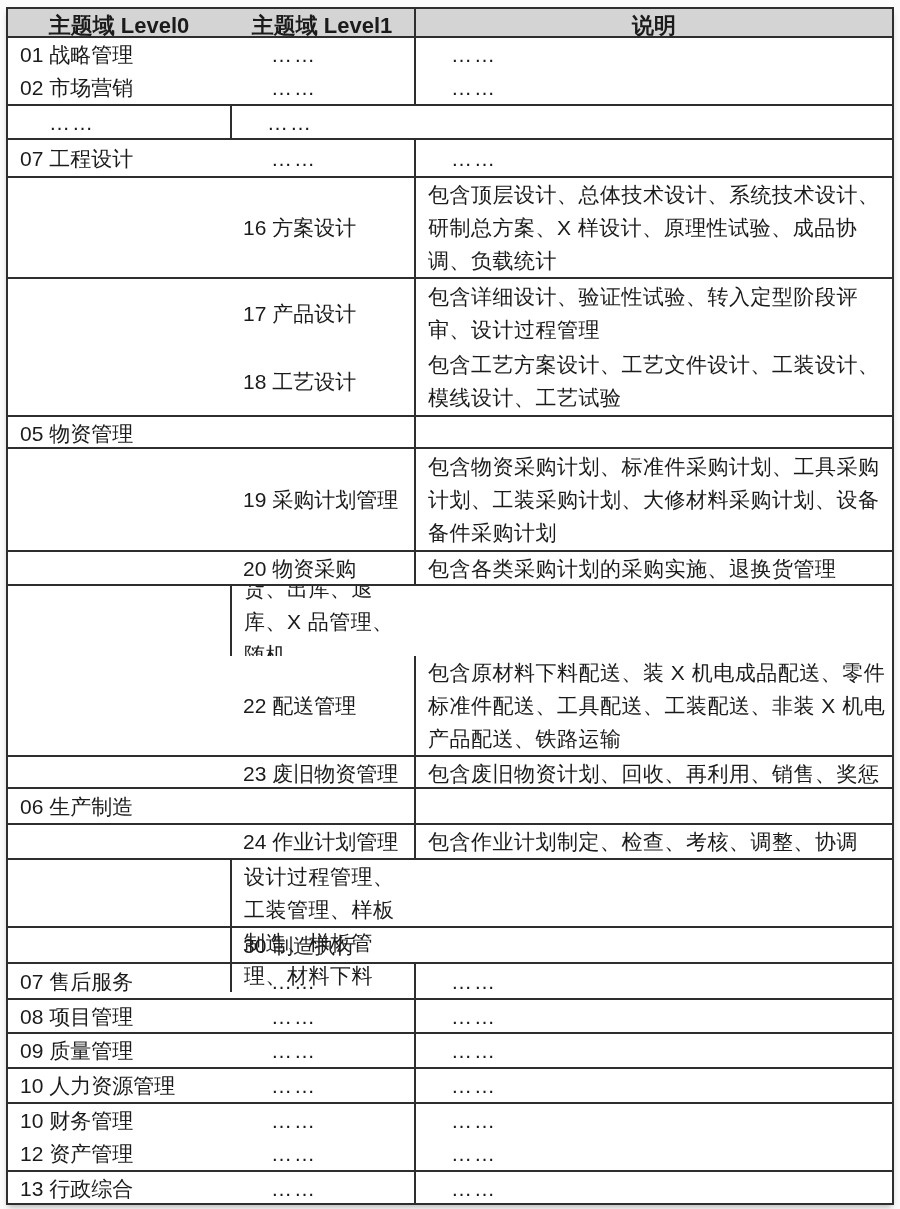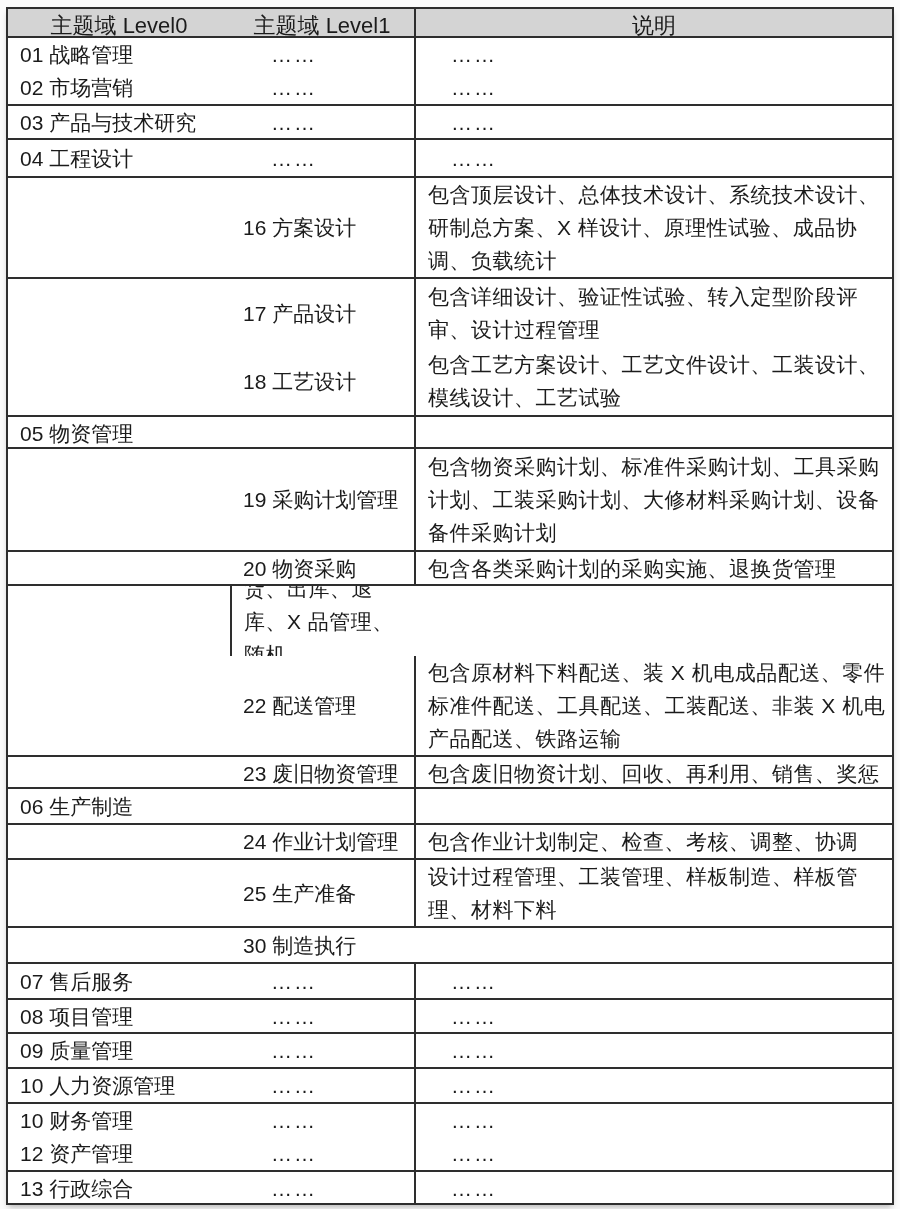--- a/index.html
+++ b/index.html
@@ -46,21 +46,21 @@
     white-space:pre-line;
     line-height:33px;
     font-size:21px;
     letter-spacing:.5px;
   }
   .c3.multi{align-items:center;}
   
   .header{background:var(--header-bg);}
   .header .c1,.header .c2,.header .c3{
     justify-content:center;padding:0;
-    font-weight:normal;font-size:22px;
+    font-weight:bold;font-size:22px;
   }
   .dotglyph{letter-spacing:2px;}
 </style>
 </head>
 <body>
 
 <div class="table">
 
   <div class="band header" style="height:27px">
     <div class="item">
@@ -78,29 +78,28 @@
     </div>
     <div class="item" style="height:33px">
       <div class="c1">02 市场营销</div>
       <div class="c2 dots dotglyph">……</div>
       <div class="c3 dots dotglyph">……</div>
     </div>
   </div>
 
   <div class="band" style="height:32px">
     <div class="item">
-      <div class="c1">03 产品与技术研究</div>
       <div class="c2 dots dotglyph">……</div>
       <div class="c3 dots dotglyph">……</div>
     </div>
   </div>
 
   <div class="band" style="height:36px">
     <div class="item">
-      <div class="c1">04 工程设计</div>
+      <div class="c1">07 工程设计</div>
       <div class="c2 dots dotglyph">……</div>
       <div class="c3 dots dotglyph">……</div>
     </div>
   </div>
 
   <div class="band" style="height:99px">
     <div class="item">
       <div class="c1"></div>
       <div class="c2">16 方案设计</div>
       <div class="c3 multi">
@@ -203,21 +202,20 @@
       <div class="c2">24 作业计划管理</div>
       <div class="c3 multi">
           <div class="desc">包含作业计划制定、检查、考核、调整、协调</div>
         </div>
     </div>
   </div>
 
   <div class="band" style="height:66px">
     <div class="item">
       <div class="c1"></div>
-      <div class="c2">25 生产准备</div>
       <div class="c3 multi">
           <div class="desc">设计过程管理、工装管理、样板制造、样板管
 理、材料下料</div>
         </div>
     </div>
   </div>
 
   <div class="band" style="height:34px">
     <div class="item">
       <div class="c1"></div>

